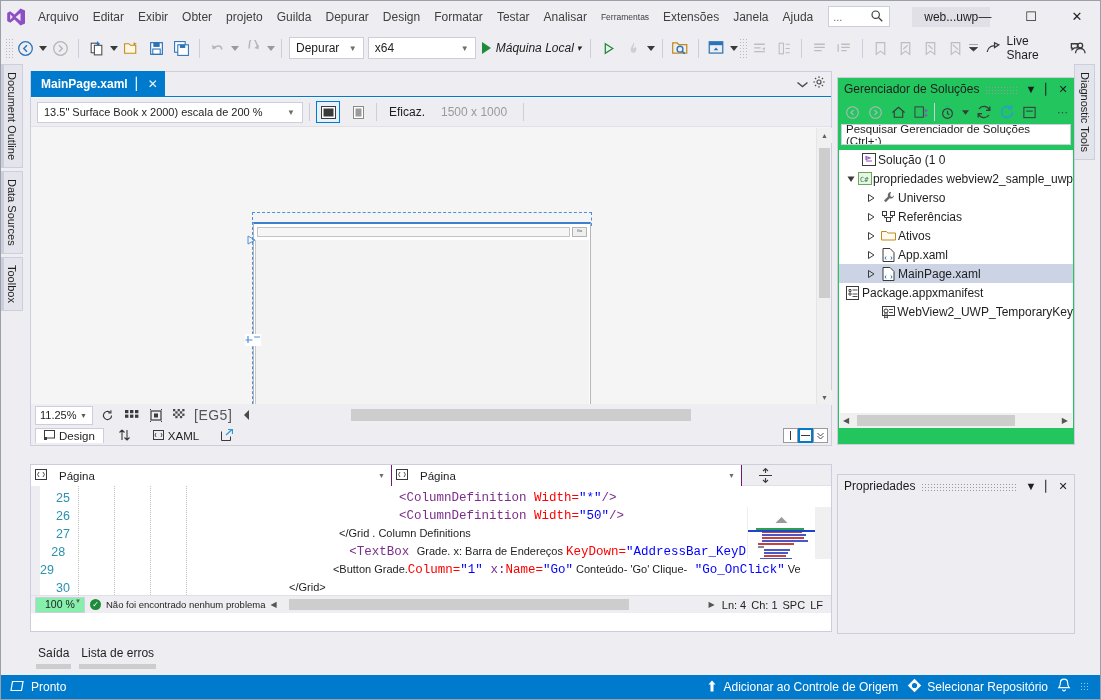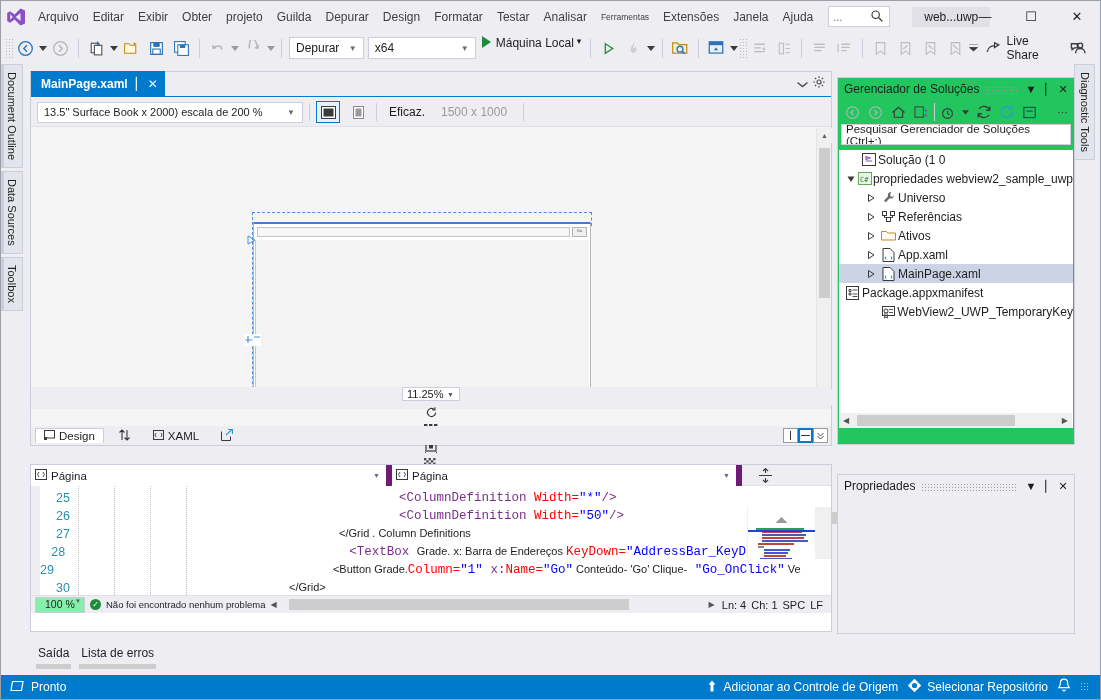--- a/index.html
+++ b/index.html
@@ -67,21 +67,21 @@
   }
   .tb-caret { width: 11px; height: 24px; display: flex; align-items: center; justify-content: center; }
   .tb-sep { width: 1px; height: 19px; background: #cccedb; margin: 0 5px; }
   .tb-combo {
     height: 22px; border: 1px solid #cccedb; background: #fff;
     display: flex; align-items: center; padding: 0 2px 0 6px;
     font-size: 12px; color: #1e1e1e; margin: 0 2px;
   }
   .tb-combo .cv { flex: 1; white-space: nowrap; overflow: hidden; }
   .tb-combo .ca { color: #6d6d6d; font-size: 8px; padding: 0 4px; }
-  .tb-run { display: flex; padding: 0 4px; height: 24px; }
+  .tb-run { display: flex; align-items: center; padding: 0 4px; height: 24px; font-style: italic; }
   .tb-run .lbl { font-size: 12px; margin-left: 5px; white-space: nowrap; }
   .play { width: 0; height: 0; border-left: 9px solid #1e8b3b; border-top: 6px solid transparent; border-bottom: 6px solid transparent; }
   .liveshare { display: flex; align-items: center; gap: 5px; font-size: 12px; padding: 0 6px; }
 
   
   .leftrail {
     position: absolute; left: 0; top: 63px; width: 27px; height: 570px;
     background: #eeeef2;
   }
   .vtab {
@@ -151,22 +151,22 @@
     display: flex; align-items: center; gap: 2px; padding: 0 2px; background:#fff;
   }
   .app-textbox { flex: 1; height: 10px; background: #f6f6f6; border: 1px solid #c4c4c4; }
   .app-gobtn { width: 15px; height: 10px; background: #efefef; border: 1px solid #b4b4b4; font-size:4px; color:#555; text-align:center;}
   .app-web { position: absolute; left: 1px; top: 16px; right: 1px; bottom: 12px; background: #f3f3f3; border-left: 1px solid #c7c7c7; }
 
   .des-scroll-v { position: absolute; right: 0; top: 56px; width: 15px; bottom: 40px; background: #f0f0f0; border-left: 1px solid #e5e5e5; }
   .sb-arrow { width: 15px; height: 15px; display: flex; align-items: center; justify-content: center; background: #f0f0f0; color: #606060; font-size: 7px; }
   .sb-thumb-v { position: absolute; left: 2px; top: 20px; width: 11px; height: 150px; background: #cdcdcd; }
   .zoombar {
-    position: absolute; left: 0; bottom: 36px; width: 100%; height: 22px;
-    background: #eeeef2; display: flex; align-items: center; padding: 0 4px; gap: 5px; flex-direction: column;
+    position: absolute; left: 0; bottom: 19px; width: 100%; height: 22px;
+    background: #eeeef2; display: flex; align-items: center; padding: 0 4px; gap: 5px;
   }
   .zoom-combo {
     width: 58px; height: 19px; background: #fff; border: 1px solid #cccedb;
     display: flex; align-items: center; font-size: 11px; padding: 0 2px 0 4px;
   }
   .zoom-combo .cv { flex: 1; }
   .zb-icon { width: 19px; height: 19px; display: flex; align-items: center; justify-content: center; }
   .eg5 { font-size: 14px; color: #555; letter-spacing: .5px; }
   .zb-hscroll { flex: 1; height: 12px; margin-left: 40px; position: relative; }
   .zb-thumb { position: absolute; left: 50px; top: 0; width: 340px; height: 12px; background: #cdcdcd; }
@@ -183,22 +183,22 @@
   .splitbtn { width: 15px; height: 15px; border: 1px solid #9a9a9a; background: #fff; display:flex; align-items:center; justify-content:center; }
   .splitbtn.sel { border: 2px solid #007acc; }
 
   
   .editor {
     position: absolute; left: 29px; top: 463px; width: 802px; height: 168px;
     background: #fff; border: 1px solid #cccedb;
   }
   .nav-bar { display: flex; height: 21px; background: #eeeef2; border-bottom: 1px solid #e0e0e6; }
   .nav-combo {
-    height: 21px; border-right: 6px solid #701a75; background: #fff;
-    display: flex; align-items: center; padding: 0 2px 0 4px; font-size: 11.5px; gap: 4px;
+    height: 21px; border-right: 1px solid #701a75; background: #fff;
+    display: flex; align-items: center; padding: 0 2px 0 4px; font-size: 11.5px; gap: 12px;
   }
   .nav-combo .cv { flex: 1; }
   .nav-tool { width: 46px; display: flex; align-items: center; justify-content: center; background:#eeeef2;}
   .code-area { position: absolute; left: 0; top: 21px; right: 0; bottom: 36px; background: #fff; overflow: hidden; }
   .code-left-margin { position: absolute; left: 0; top: 0; width: 9px; height: 100%; background: #eeeef2; }
   .code-rows { position: absolute; left: 9px; top: 3px; right: 85px; font-family: "Liberation Mono", monospace; }
   .crow { display: flex; height: 18px; align-items: center; white-space: nowrap; }
   .lnum { width: 36px; text-align: right; color: #2b91af; font-size: 12.5px; font-family: "Liberation Sans", sans-serif; padding-right: 6px; }
   .guides { position: absolute; left: 47px; top: 0; bottom: 0; width: 1px; }
   .vguide { position: absolute; top: 0; bottom: 0; width: 0; border-left: 1px dotted #c0c0c0; }

